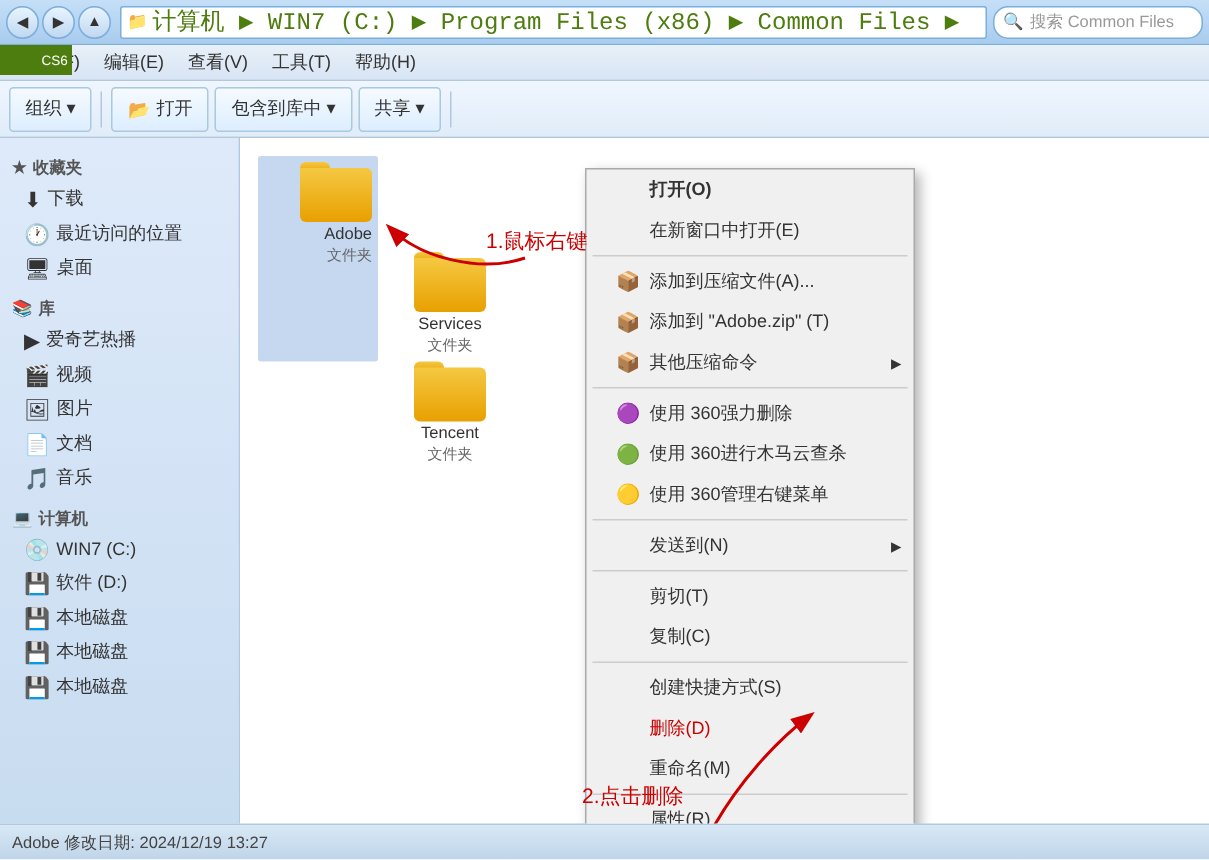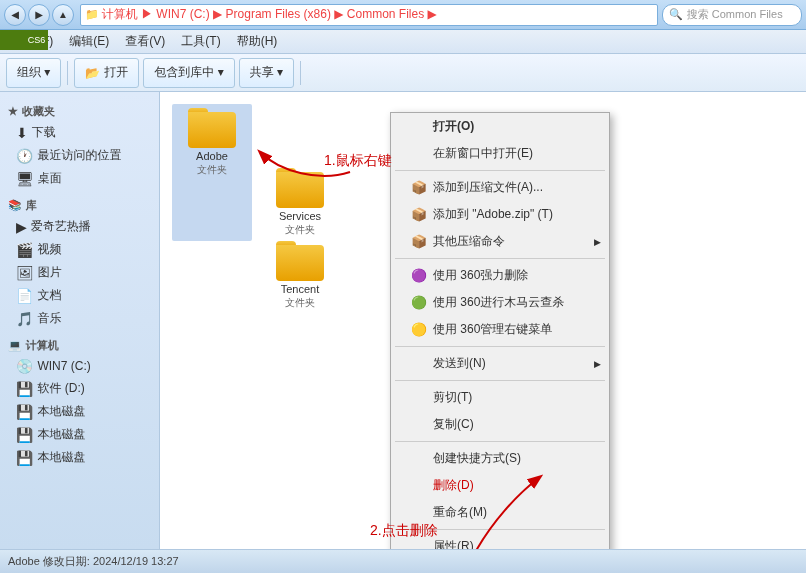--- a/index.html
+++ b/index.html
@@ -45,22 +45,23 @@
       margin: 0 4px;
       font-size: 12px;
       color: #333;
     }
     .address-bar .folder-icon {
       margin-right: 3px;
       color: #e8a000;
       font-size: 11px;
     }
     .address-crumb {
-      color: #ef4444;
-      font-size: 12px;
+      color: #4d7c0f;
+      font-size: 16px;
+      font-family: Liberation Mono, monospace;
     }
     .search-box {
       height: 22px;
       width: 140px;
       background: #fff;
       border: 1px solid #7aaedc;
       border-radius: 10px;
       display: flex;
       align-items: center;
       padding: 0 6px;
@@ -416,21 +417,21 @@
         <span class="sidebar-icon">💾</span>
         <span>本地磁盘</span>
       </div>
     </div>
   </div>
 
   <div class="file-list" style="position:relative;">
 
     <div class="files-row">
 
-      <div class="file-item highlight-folder" style="position:relative;">
+      <div class="file-item highlight-folder" style="position:relative;align-items:flex-end;">
         <div class="folder-img">
           <div class="folder-tab"></div>
           <div class="folder-body"></div>
         </div>
         <div class="file-label">Adobe</div>
         <div class="file-sublabel">文件夹</div>
       </div>
 
       <div class="file-item" style="margin-top: 60px;">
         <div class="folder-img">
@@ -529,21 +530,21 @@
         <span class="ctx-icon"></span>
         <span>重命名(M)</span>
       </div>
       <div class="ctx-separator"></div>
       <div class="ctx-item">
         <span class="ctx-icon"></span>
         <span>属性(R)</span>
       </div>
     </div>
 
-    <div class="annotation" style="left: 210px; top: 430px;">2.点击删除</div>
+    <div class="annotation" style="left: 228px; top: 430px;">2.点击删除</div>
 
     <svg class="arrow-svg" style="left:0;top:0;width:600px;height:573px;" viewBox="0 0 600 573">
       <defs>
         <marker id="arrowhead2" markerWidth="8" markerHeight="6" refX="6" refY="3" orient="auto">
           <polygon points="0 0, 8 3, 0 6" fill="#cc0000"></polygon>
         </marker>
       </defs>
       <path d="M 310 470 C 330 430, 360 400, 380 385" stroke="#cc0000" stroke-width="2" fill="none" marker-end="url(#arrowhead2)"></path>
     </svg>
 

